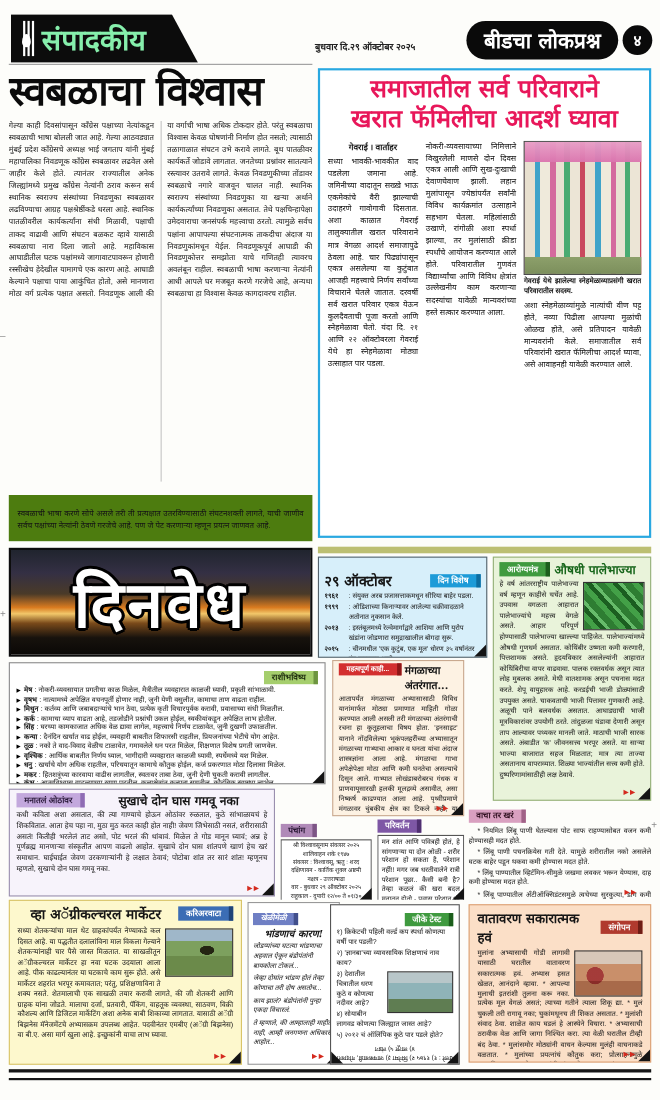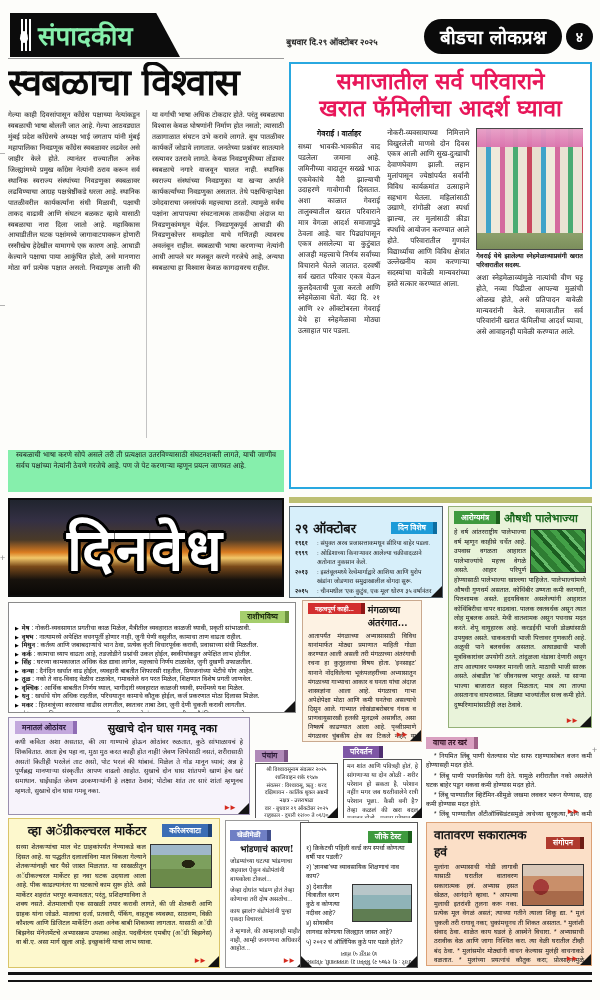--- a/index.html
+++ b/index.html
@@ -23,21 +23,21 @@
             font-size:19px;font-weight:bold;font-family:"DejaVu Serif",serif;}
   .pagenum{left:566px;top:23px;width:27px;height:27px;background:#0a0a0a;border-radius:50%;color:#fff;
            display:flex;align-items:center;justify-content:center;font-size:14px;font-weight:bold;}
   .rule{position:absolute;background:#9a9a9a;}
   
   .lead{left:8px;top:62px;width:276px;height:384px;}
   .lead-headline{font-family:"DejaVu Serif",serif;font-size:37px;font-weight:800;line-height:1.12;
                  letter-spacing:-1px;margin:0 0 7px 0;color:#0b0b0b;}
   .lead-body{columns:2;column-gap:12px;column-rule:1px solid #c3c3c3;height:328px;overflow:hidden;
              font-size:7px;line-height:1.56;}
-  .lead-high{left:8px;top:450px;width:276px;height:42px;background:#86efac;padding:0 8px;
+  .lead-high{left:8px;top:450px;width:276px;height:42px;background:#4d7c0f;padding:12px 8px;
              font-size:7.2px;line-height:1.5;}
   
   .main{left:289px;top:62px;width:303px;height:427px;border:2px solid #29a8e0;background:#fff;padding:4px 7px;}
   .main-headline{color:#e8175a;text-align:center;font-size:22.5px;line-height:1.22;font-weight:700;
                  font-family:"DejaVu Serif",serif;}
   .main-cols{display:flex;gap:7px;height:330px;overflow:hidden;margin-top:5px;}
   .mcol{flex:1;font-size:7.2px;line-height:1.5;}
   .mcol3{flex:1.3;}
   .main-byline{font-weight:bold;font-size:7.6px;text-align:center;margin-bottom:3px;}
   .photo-family{width:100%;height:120px;border:1px solid #4a4a4a;
@@ -102,21 +102,21 @@
   .vacha-body{font-size:6.4px;line-height:1.42;margin-top:2px;height:68px;overflow:hidden;}
   .vacha-body p{margin:0 0 1px 0;text-indent:8px;}
   
   .career{left:8px;top:818px;width:212px;height:150px;background:#fdf8cd;border:1px solid #d9c468;padding:3px 7px;}
   .car-head{display:flex;align-items:center;gap:4px;margin-bottom:3px;}
   .car-title{flex:1;text-align:center;font-size:12.5px;font-weight:bold;font-family:"DejaVu Serif",serif;}
   .car-body{font-size:6.5px;line-height:1.47;}
   .photo-farm{float:right;width:60px;height:42px;margin:2px 0 2px 4px;border:1px solid #333;
      background:linear-gradient(180deg,#9fb7c9 0 24%,#7da05e 24% 58%,#6b8a4a 58% 100%),
      radial-gradient(ellipse at 62% 45%,#4a3a30 0 12%,rgba(0,0,0,0) 13%);background-blend-mode:multiply;}
-  .kheli{left:225px;top:820px;width:84px;height:148px;border:1px solid #999;background:#fff;padding:2px 4px;}
+  .kheli{left:225px;top:820px;width:84px;height:148px;border:1px solid #999;background:#fff;padding:2px 4px;font-style:italic;}
   .kh-title{font-size:8.8px;font-weight:bold;text-align:center;margin:2px 0;font-family:"DejaVu Serif",serif;}
   .kh-line{font-size:6.2px;line-height:1.4;margin-bottom:3px;}
   .gk{left:300px;top:822px;width:118px;height:146px;border:1px solid #555;background:#fff;padding:2px 5px;}
   .gk-lblrow{text-align:right;margin-bottom:1px;}
   .gk-q{font-size:6.3px;line-height:1.4;margin-bottom:1.5px;}
   .photo-lake{float:right;width:58px;height:36px;margin:1px 0 1px 3px;border:1px solid #333;
      background:linear-gradient(180deg,#b8c6c9 0 28%,#8fb3b8 28% 68%,#5f7d52 68% 100%);}
   .gk-ans{transform:rotate(180deg);font-size:5.8px;text-align:center;margin-top:3px;color:#111;}
   .sangopan{left:426px;top:822px;width:166px;height:144px;background:#fbdfc7;border:1px solid #dba175;padding:3px 7px;}
   .sg-head{display:flex;align-items:center;gap:4px;margin-bottom:2px;}

